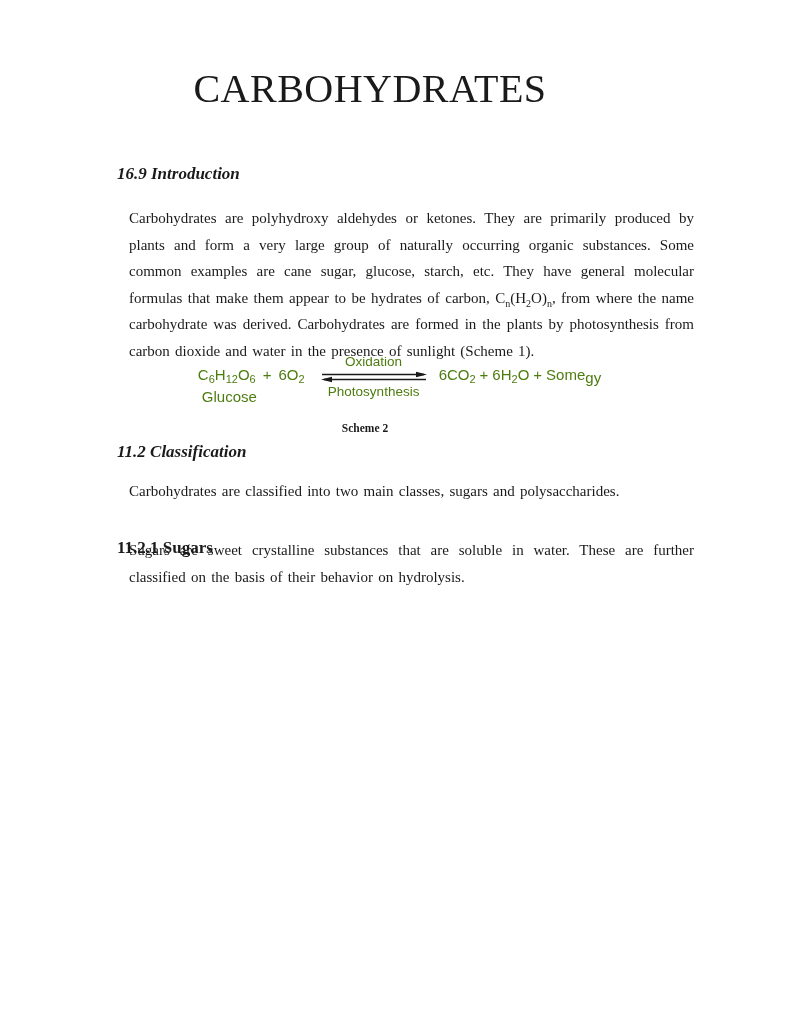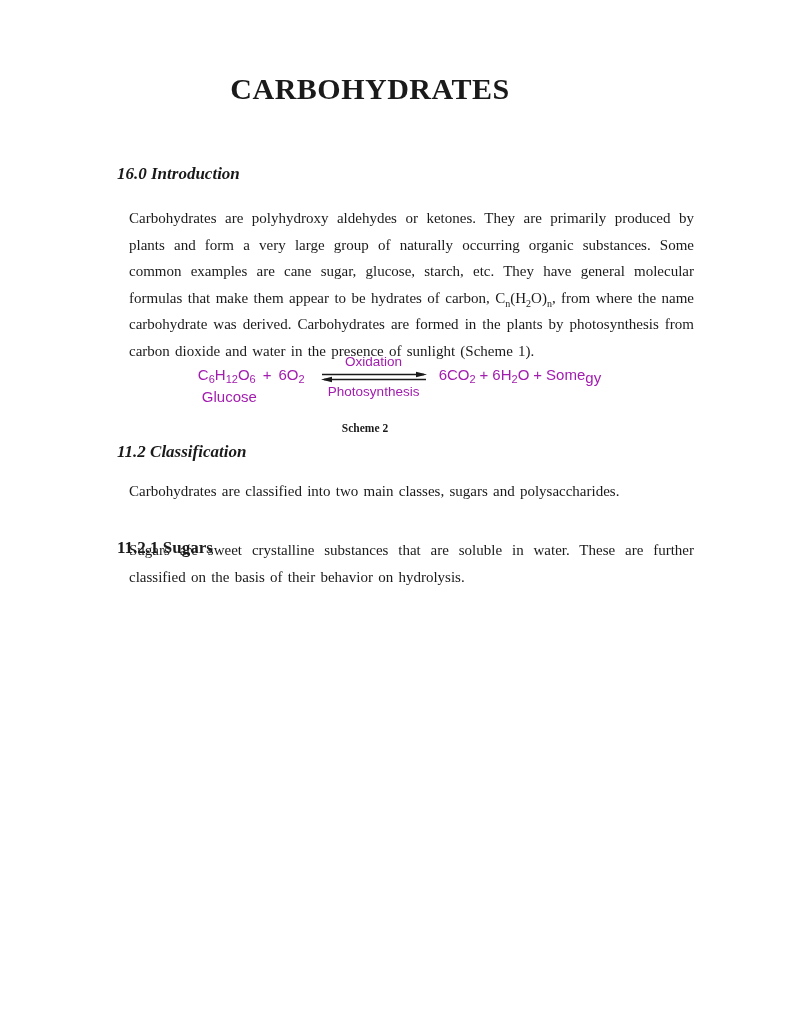--- a/index.html
+++ b/index.html
@@ -16,23 +16,23 @@
     font-family: "Liberation Serif", serif;
     overflow: hidden;
   }
   .page-title {
     position: absolute;
     left: 90px;
     top: 72px;
     width: 560px;
     margin: 0;
     text-align: center;
-    font-size: 30px;
+    font-size: 40px;
     line-height: 34px;
-    font-weight: bold;
+    font-weight: normal;
     letter-spacing: 0.5px;
     font-family: "Liberation Serif", serif;
   }
   .sec-heading {
     position: absolute;
     left: 117px;
     width: 565px;
     margin: 0;
     font-size: 17px;
     line-height: 22px;
@@ -65,21 +65,21 @@
   .scheme {
     position: absolute;
     left: 117px;
     top: 354px;
     width: 565px;
     display: flex;
     justify-content: center;
     align-items: flex-start;
     font-family: "Liberation Sans", sans-serif;
     font-size: 15px;
-    color: #a21caf;
+    color: #4d7c0f;
   }
   .sc-left { padding-top: 11px; margin-right: 16px; }
   .sc-formula {
     line-height: 20px;
     white-space: nowrap;
   }
   .sc-formula sub, .sc-right sub {
     font-size: 11px;
     line-height: 0;
     vertical-align: -3px;
@@ -121,21 +121,21 @@
     font-family: "Liberation Serif", serif;
   }
 </style>
 </head>
 <body>
 
 <div class="page">
 
   <h1 class="page-title">CARBOHYDRATES</h1>
 
-  <h2 class="sec-heading italic h-intro">16.0 Introduction</h2>
+  <h2 class="sec-heading italic h-intro">16.9 Introduction</h2>
 
   <p class="body-p p-intro"><span>Carbohydrates are polyhydroxy aldehydes or ketones. They are primarily produced by plants and form a very large group of naturally occurring organic substances. Some common examples are cane sugar, glucose, starch, etc. They have general molecular formulas that make them appear to be hydrates of carbon, C</span><sub>n</sub><span>(H</span><sub>2</sub><span>O)</span><sub>n</sub><span>, from where the name carbohydrate was derived. Carbohydrates are formed in the plants by photosynthesis from carbon dioxide and water in the presence of sunlight (Scheme 1).</span></p>
 
   <div class="scheme">
     <div class="sc-left">
       <div class="sc-formula"><span>C</span><sub>6</sub><span>H</span><sub>12</sub><span>O</span><sub>6</sub><span class="plus-wide">+</span><span>6O</span><sub>2</sub></div>
       <div class="sc-glucose">Glucose</div>
     </div>
 
     <div class="sc-arrow">

